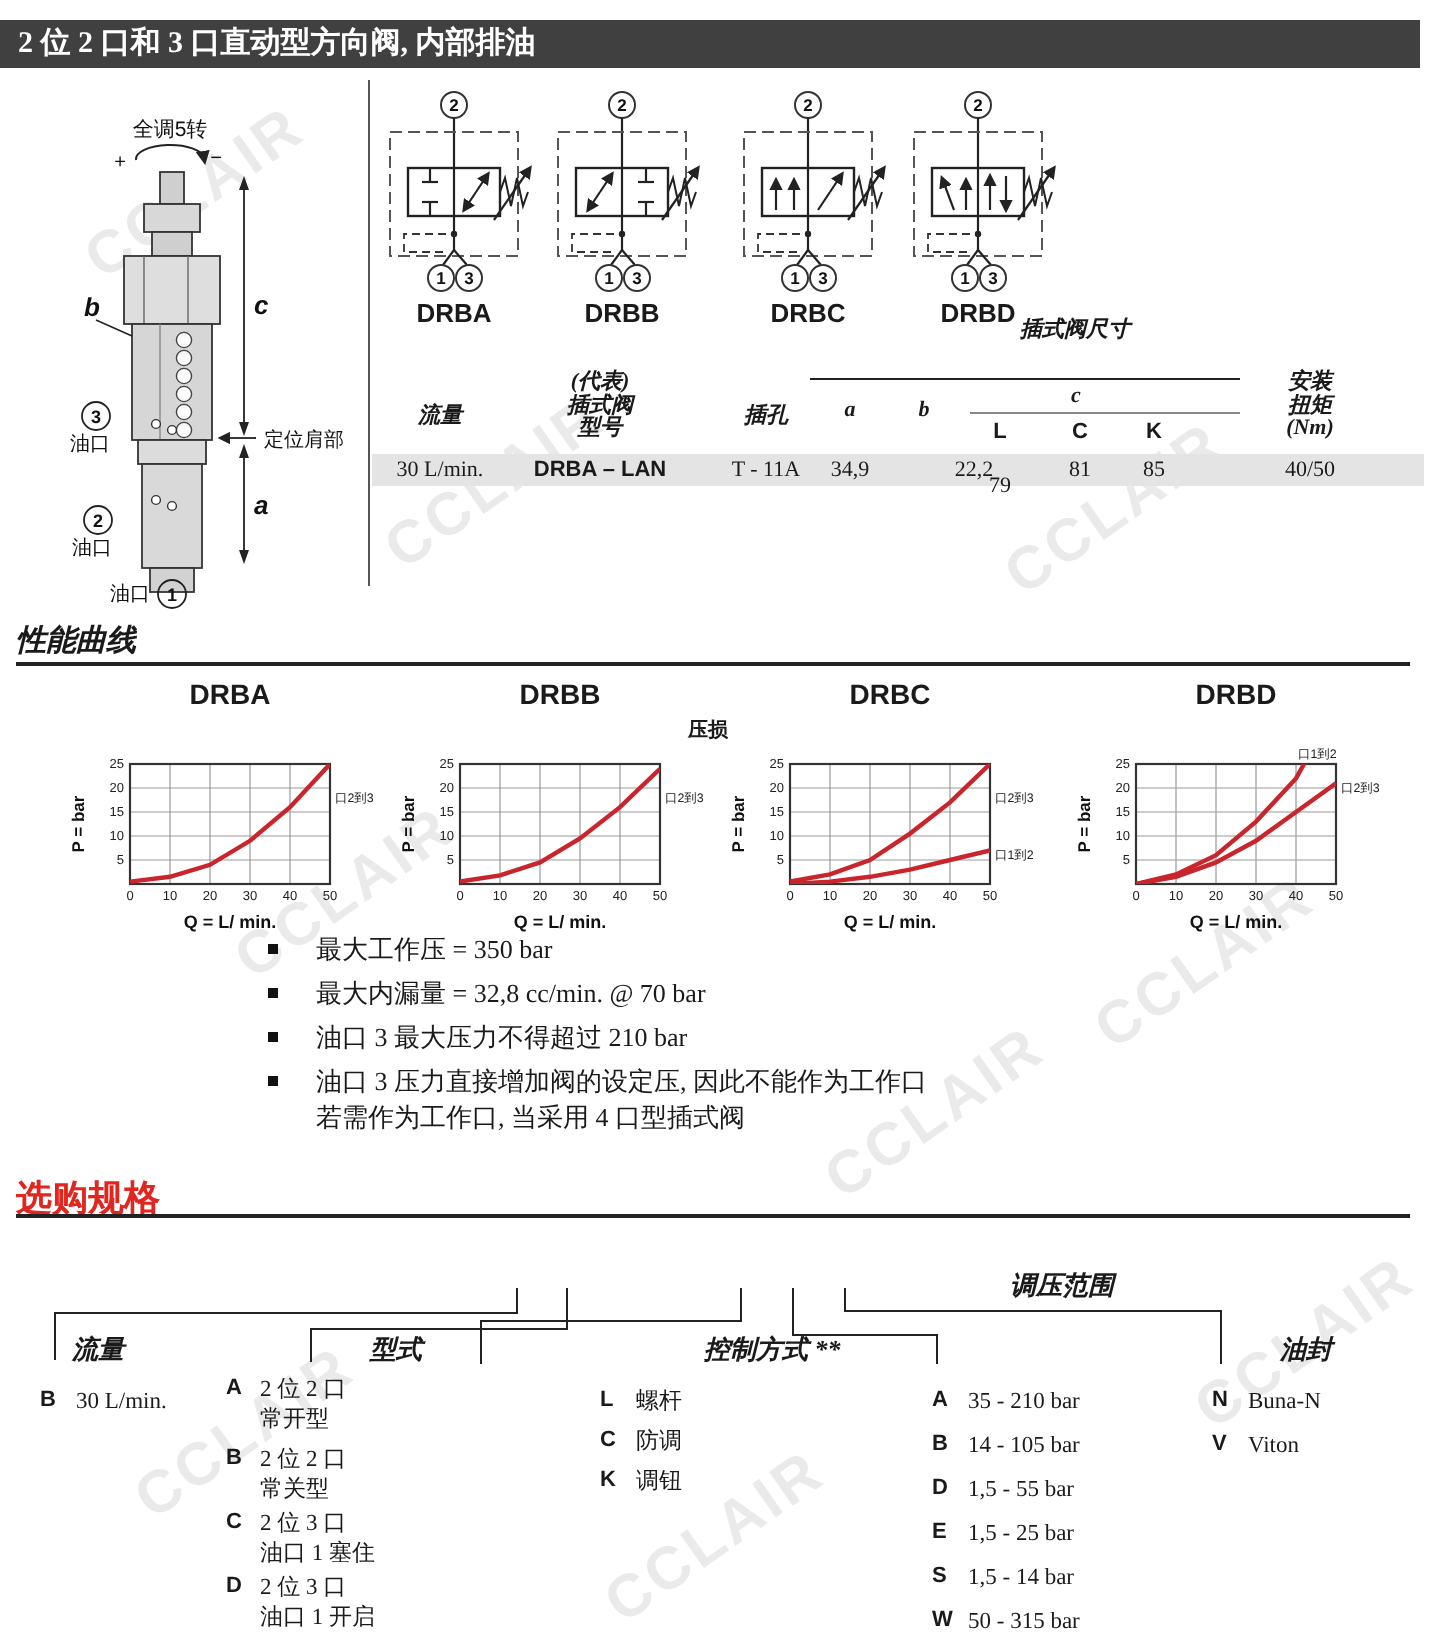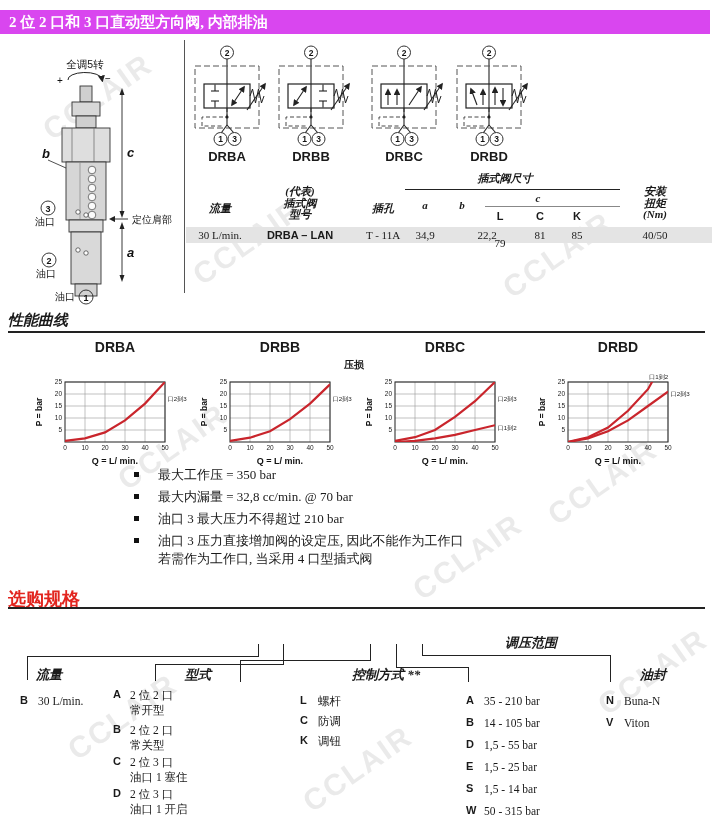--- a/index.html
+++ b/index.html
@@ -1,20 +1,20 @@
 <!DOCTYPE html>
 <html><head>
 <meta charset="utf-8">
 <style>
   html,body{margin:0;padding:0;background:#fff;}
   #page{position:relative;width:722px;height:821px;background:#fff;overflow:hidden;
         font-family:"Liberation Serif","DejaVu Serif",serif;color:#1a1a1a;}
   .abs{position:absolute;}
   .ln{position:absolute;background:#222;}
-  .hbar{position:absolute;left:0;top:10px;width:710px;height:24px;background:#d946ef;
+  .hbar{position:absolute;left:0;top:10px;width:710px;height:24px;background:#404040;
         color:#fff;font-weight:bold;font-size:15px;line-height:24px;padding-left:9px;
         font-family:"Liberation Serif",serif;box-sizing:border-box;}
   .symlabel{position:absolute;font-family:"Liberation Sans",sans-serif;font-weight:bold;
         font-size:13px;width:80px;text-align:center;}
   .th{position:absolute;font-size:11px;font-weight:bold;font-style:italic;text-align:center;white-space:pre-line;line-height:11.5px;}
   .td{position:absolute;font-size:11px;text-align:center;}
   .sec-title{position:absolute;font-size:15px;font-weight:bold;font-style:italic;}
   .chart-title{position:absolute;font-family:"Liberation Sans",sans-serif;font-weight:bold;font-size:14px;width:90px;text-align:center;}
   .note-bullet{position:absolute;width:5px;height:5px;background:#111;}
   .note-text{position:absolute;font-size:13px;white-space:pre-line;line-height:18px;}
@@ -230,21 +230,21 @@
         <circle cx="33.5" cy="95" r="6.5" fill="none" stroke="#333"></circle>
         <circle cx="47.5" cy="95" r="6.5" fill="none" stroke="#333"></circle>
         <text x="33.5" y="98" text-anchor="middle" font-size="8.5" font-weight="bold" fill="#111">1</text>
         <text x="47.5" y="98" text-anchor="middle" font-size="8.5" font-weight="bold" fill="#111">3</text>
       </svg></div>
   <div class="symlabel" style="left:187px;top:149px;">DRBA</div>
   <div class="symlabel" style="left:271px;top:149px;">DRBB</div>
   <div class="symlabel" style="left:364px;top:149px;">DRBC</div>
   <div class="symlabel" style="left:449px;top:149px;">DRBD</div>
 
-  <div class="th" style="left:445px;top:173px;width:120px;">插式阀尺寸</div>
+  <div class="th" style="left:445px;top:160px;width:120px;text-align:right;">插式阀尺寸</div>
   <div class="ln" style="left:405px;top:189px;width:215px;height:1px;"></div>
   <div class="th" style="left:508px;top:193px;width:60px;">c</div>
   <div class="ln" style="left:485px;top:206px;width:135px;height:1px;background:#888;"></div>
 
   <div class="th" style="left:195px;top:203px;width:50px;">流量</div>
   <div class="th" style="left:270px;top:186px;width:60px;">(代表)
 插式阀
 型号</div>
   <div class="th" style="left:358px;top:203px;width:50px;">插孔</div>
   <div class="th" style="left:410px;top:200px;width:30px;">a</div>

